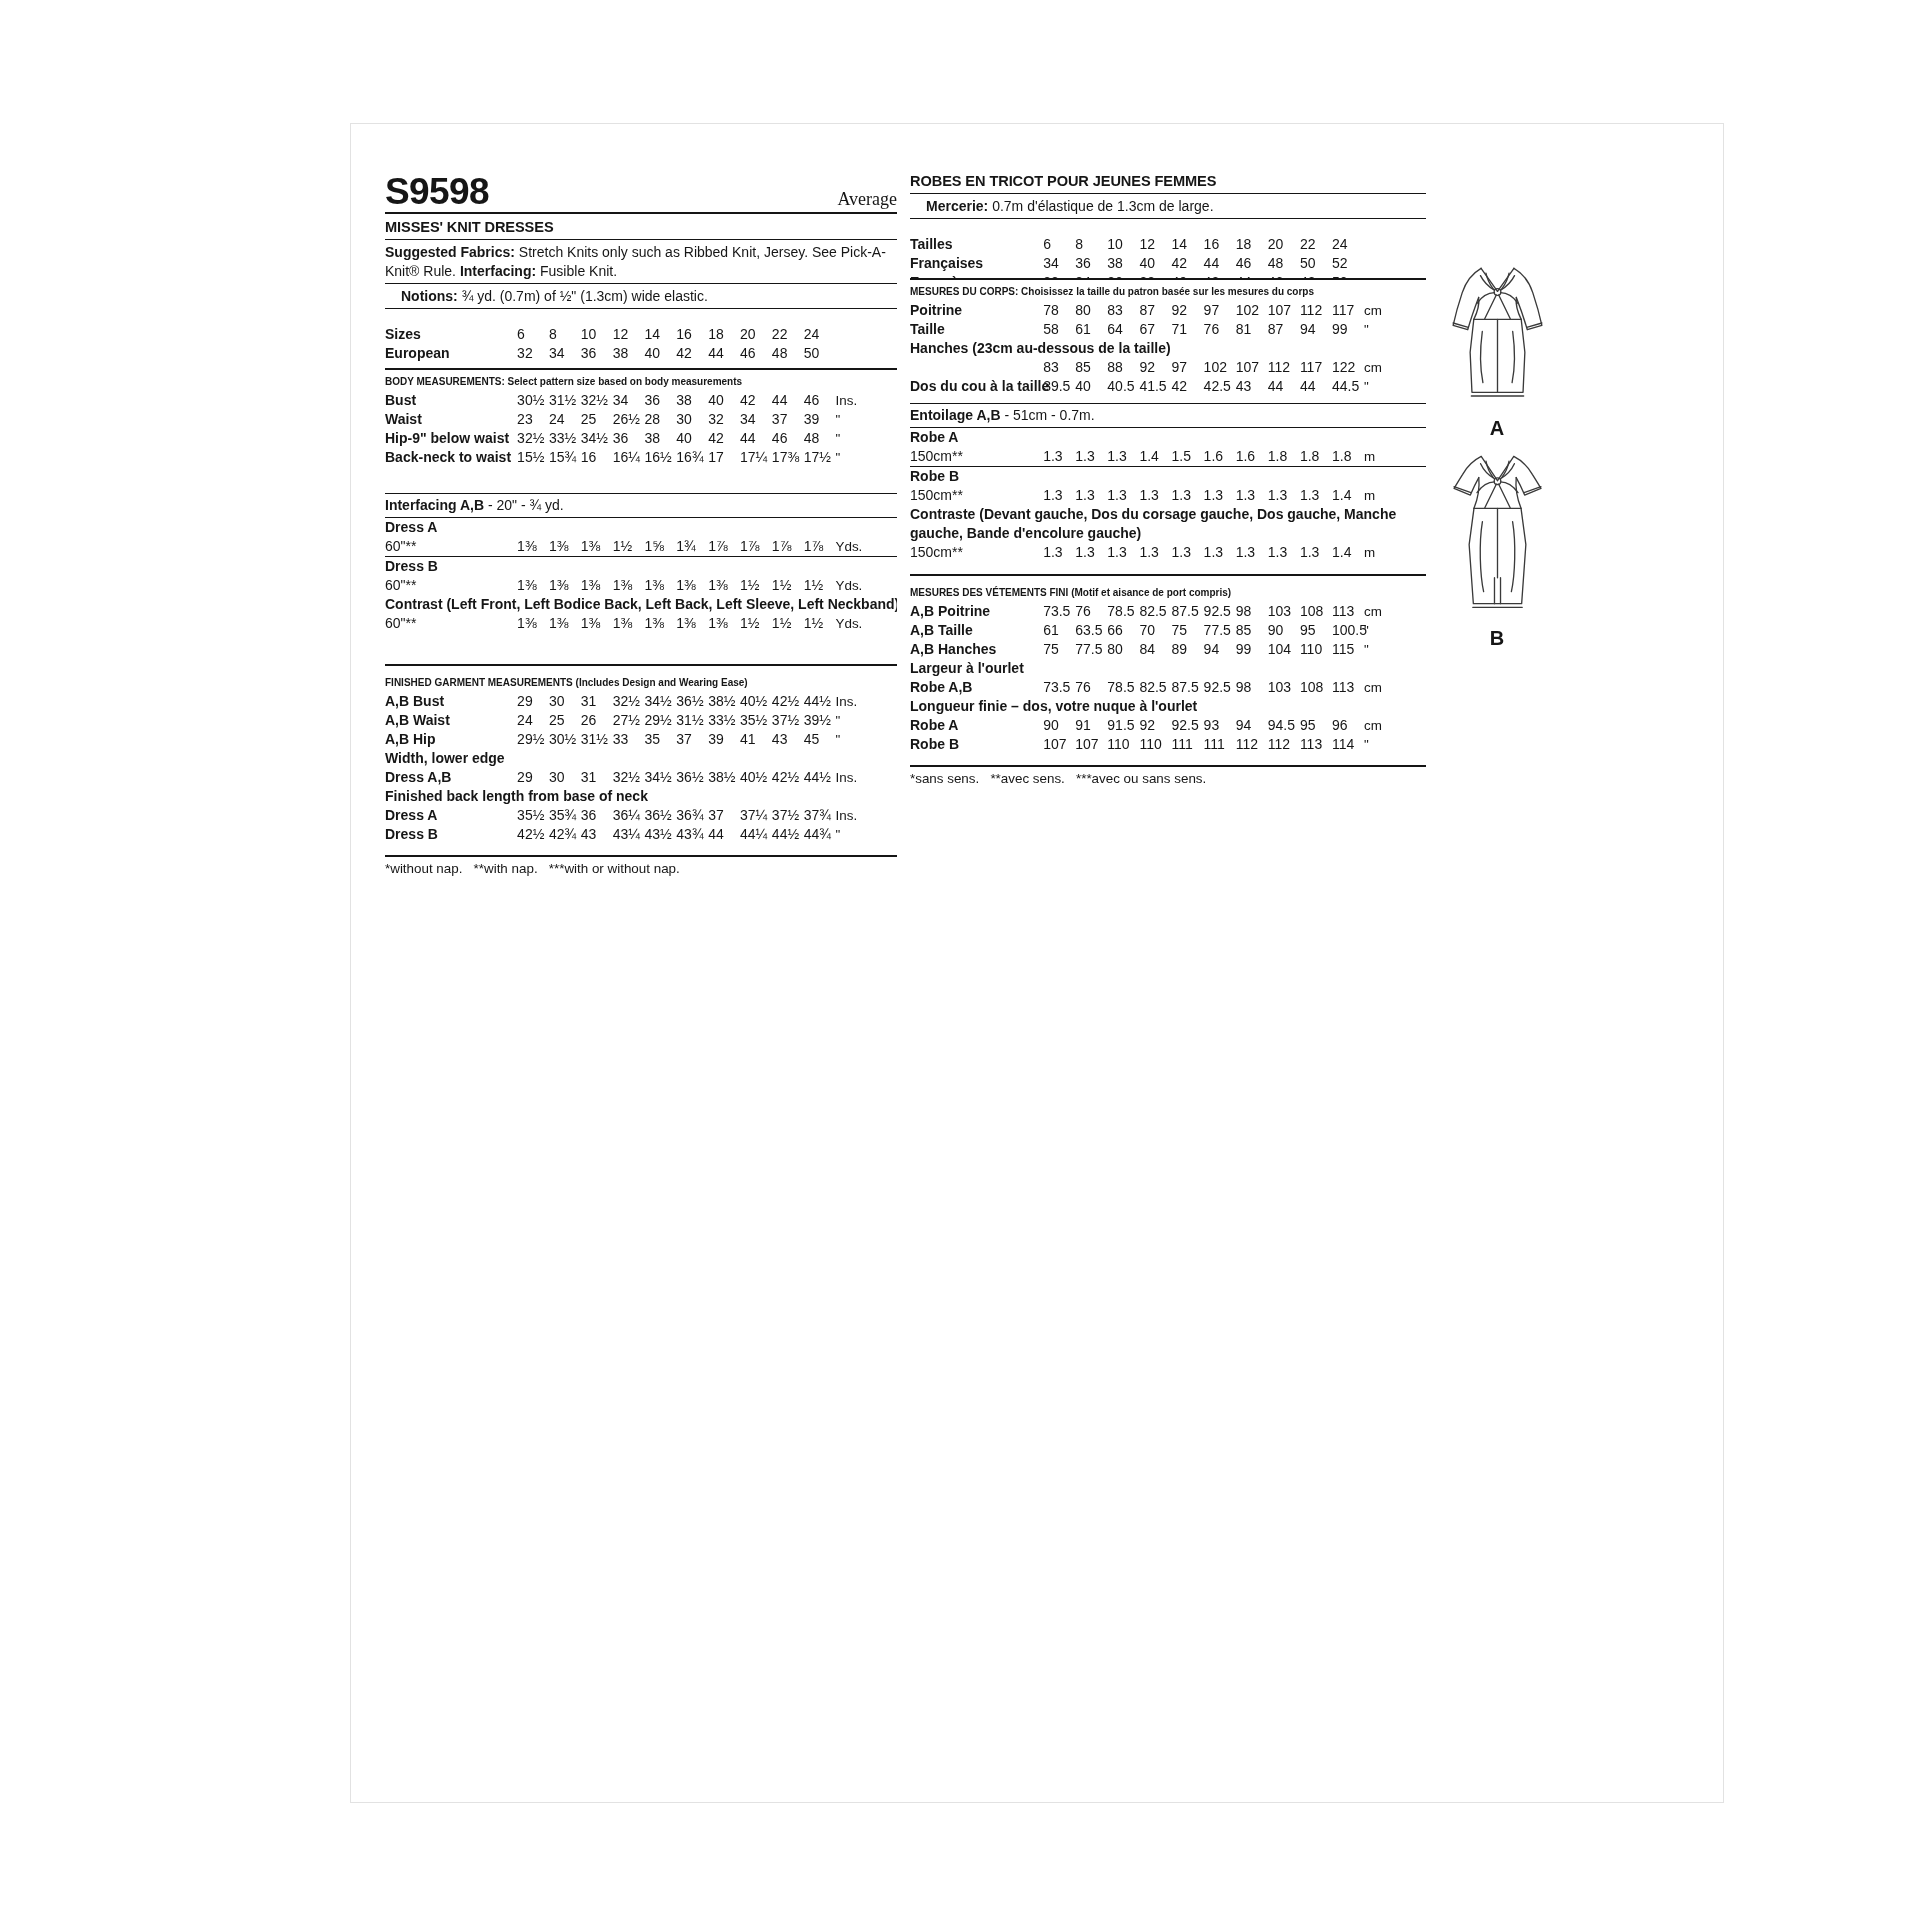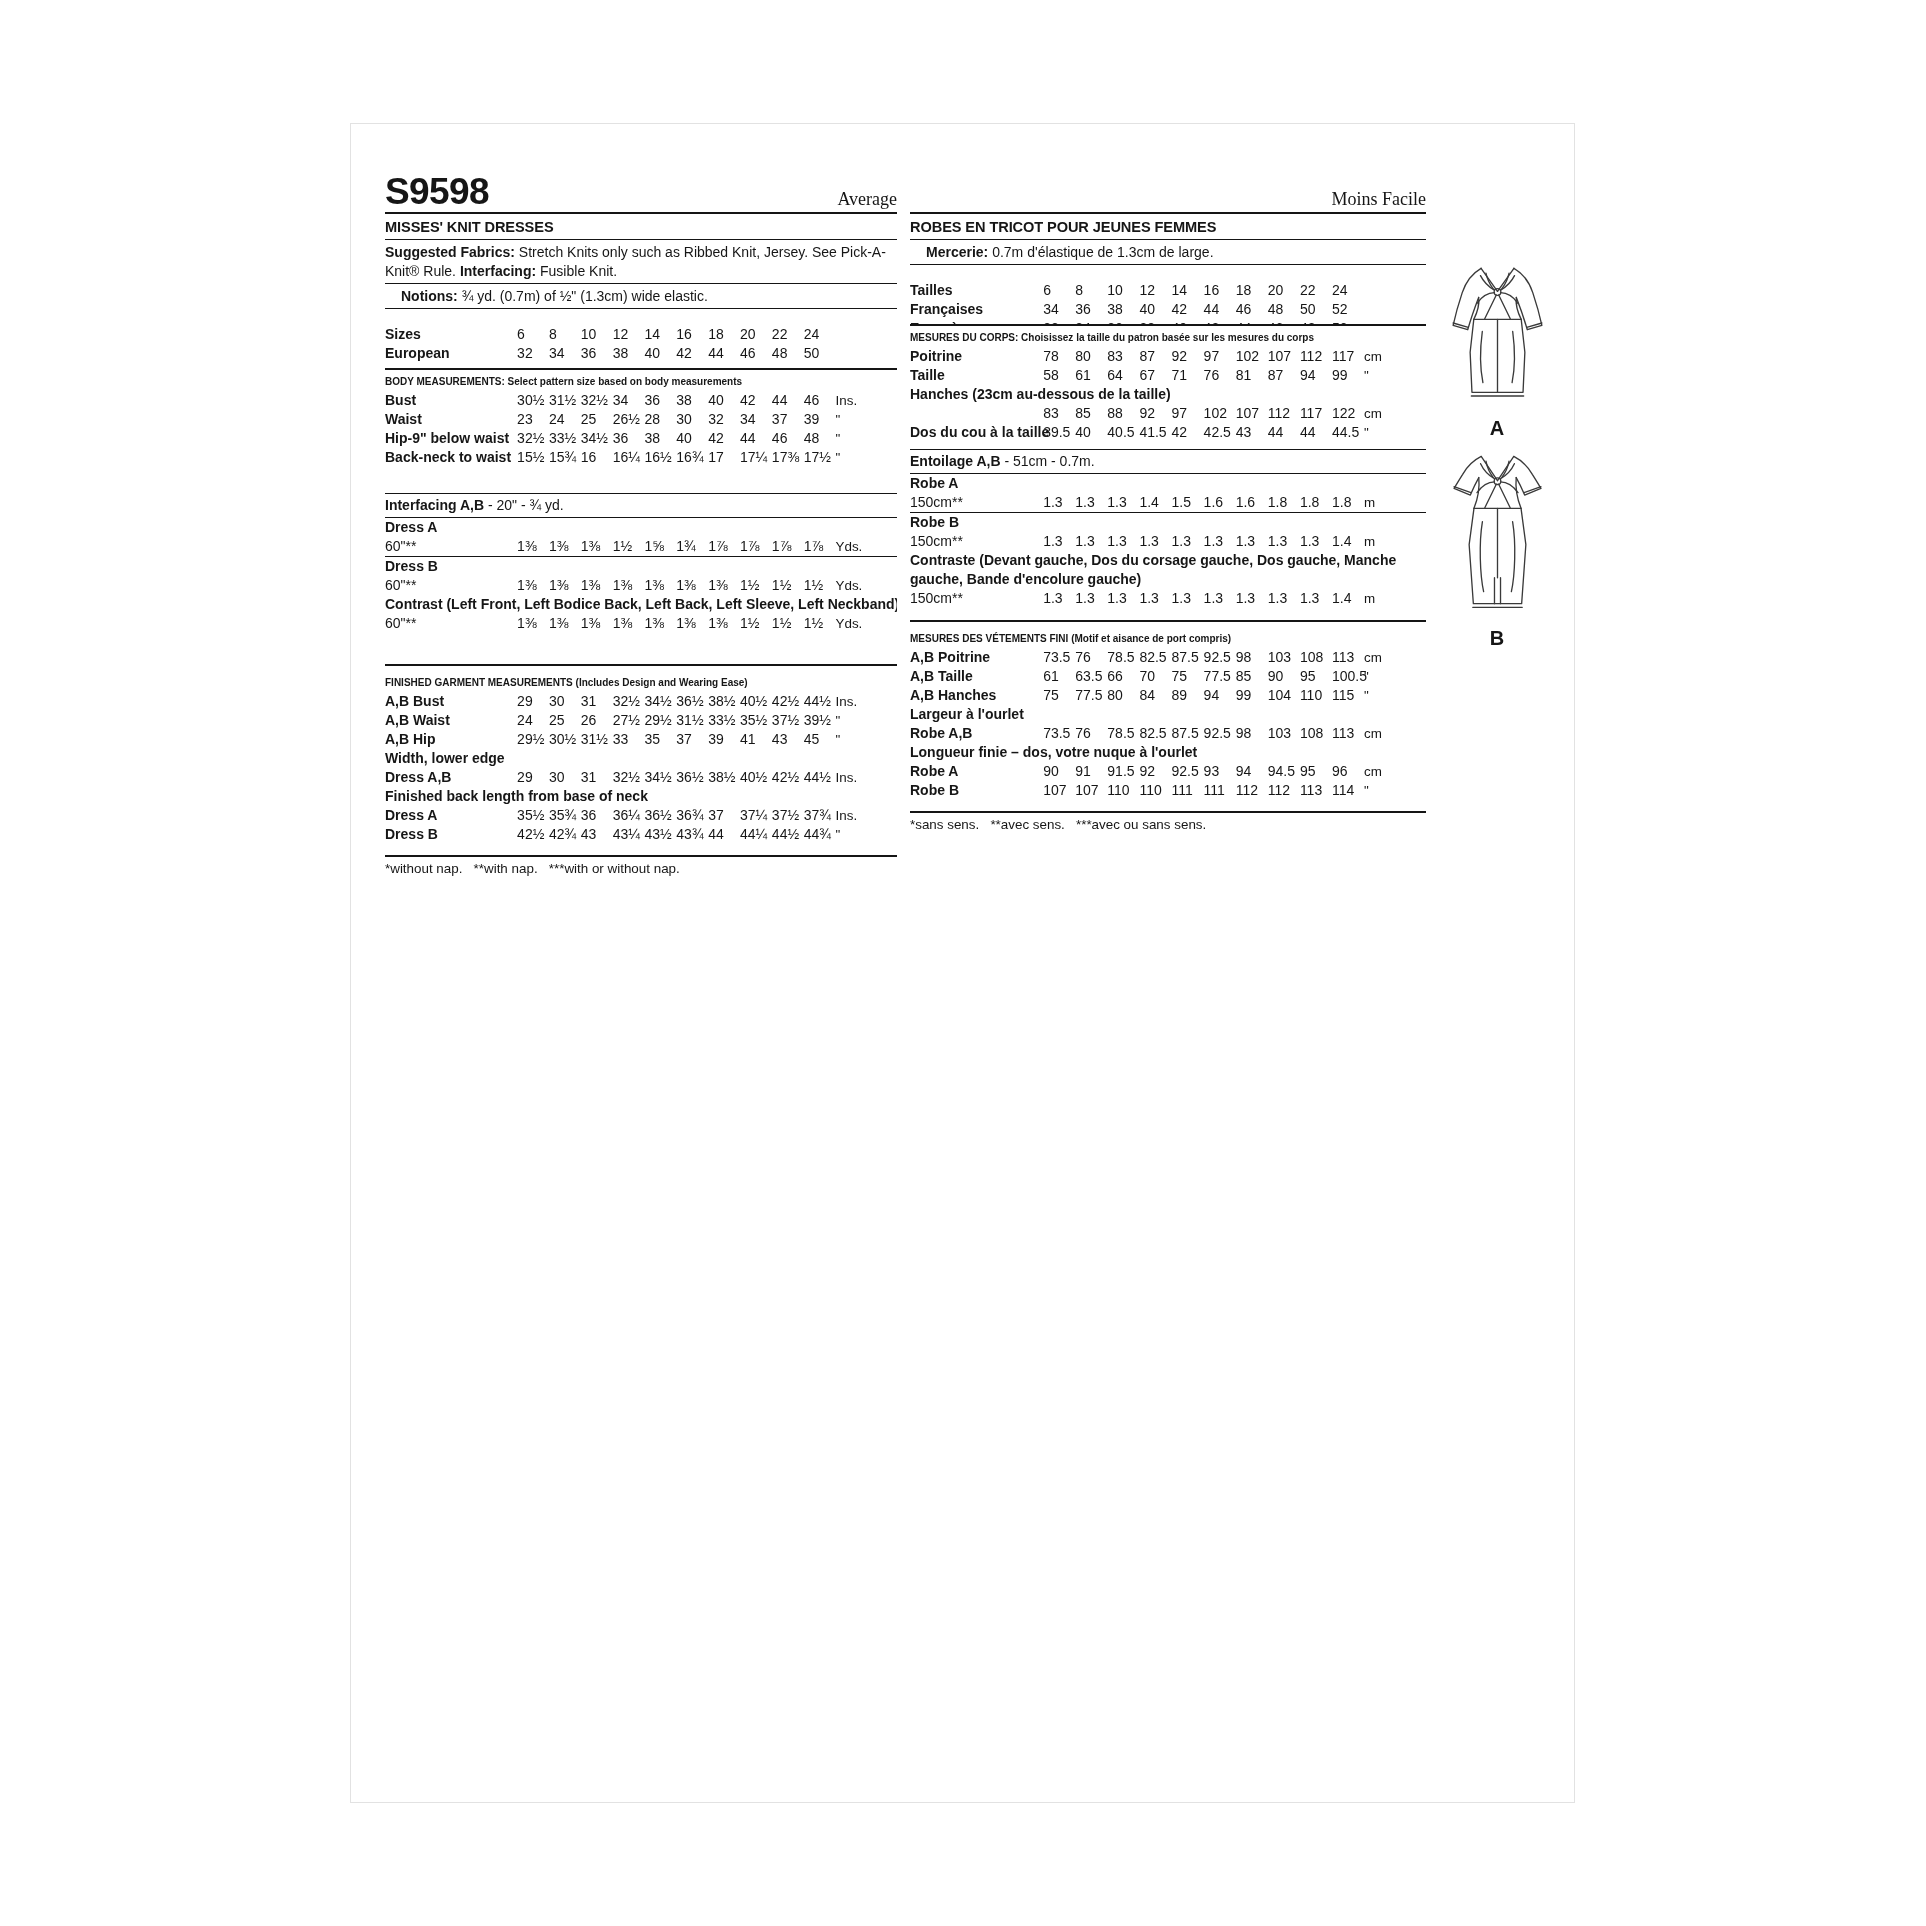--- a/index.html
+++ b/index.html
@@ -1,18 +1,18 @@
 <!DOCTYPE html>
 <html style="font-size:9.3px"><head>
 <meta charset="utf-8">
 <style>
   html,body{margin:0;padding:0;background:#ffffff;}
   body{width:1926px;height:1926px;position:relative;overflow:hidden;
        font-family:"Liberation Sans","DejaVu Sans",sans-serif;color:#161616;}
-  .page{position:absolute;left:350px;top:123px;width:1225px;height:1680px;
+  .page{position:absolute;left:350px;top:123px;width:1374px;height:1680px;
         background:#ffffff;border:1.8px solid #e2e2e2;box-sizing:border-box;}
   .col{position:absolute;top:44px;}
   .col-left{left:34px;width:512px;}
   .col-right{left:559px;width:516px;}
   .figs{position:absolute;left:1081px;top:44px;width:131px;}
 
   .sec{box-sizing:border-box;overflow:hidden;}
   .r3{border-bottom:1.8px solid #151515;}
   .r5{border-bottom:2.9px solid #151515;}
 
@@ -376,24 +376,20 @@
               <td>44¾</td>
               <td class="unit">"</td>
             </tr>
           </tbody>
       </table>
     </div>
     <div class="footnote">*without nap.   **with nap.   ***with or without nap.</div>
   </div>
 
   <div class="col col-right">
-    <div class="sec hdr-row r5">
-      <span></span>
-      <span class="difficulty">Moins Facile</span>
-    </div>
     <div class="sec title-row r3">
       <span class="doc-title">ROBES EN TRICOT POUR JEUNES FEMMES</span>
     </div>
     <div class="sec notions r3">
       <span><b>Mercerie:</b><span> 0.7m d'élastique de 1.3cm de large.</span></span>
     </div>
     <div class="sec sec-sizes r5">
       <table>
         <colgroup>
             <col class="c-lbl">

